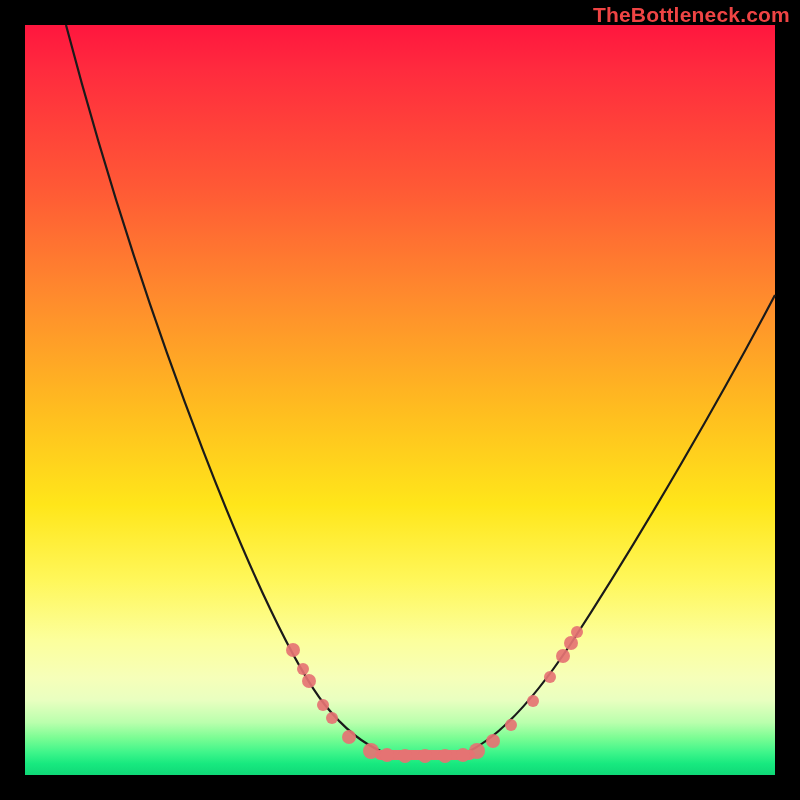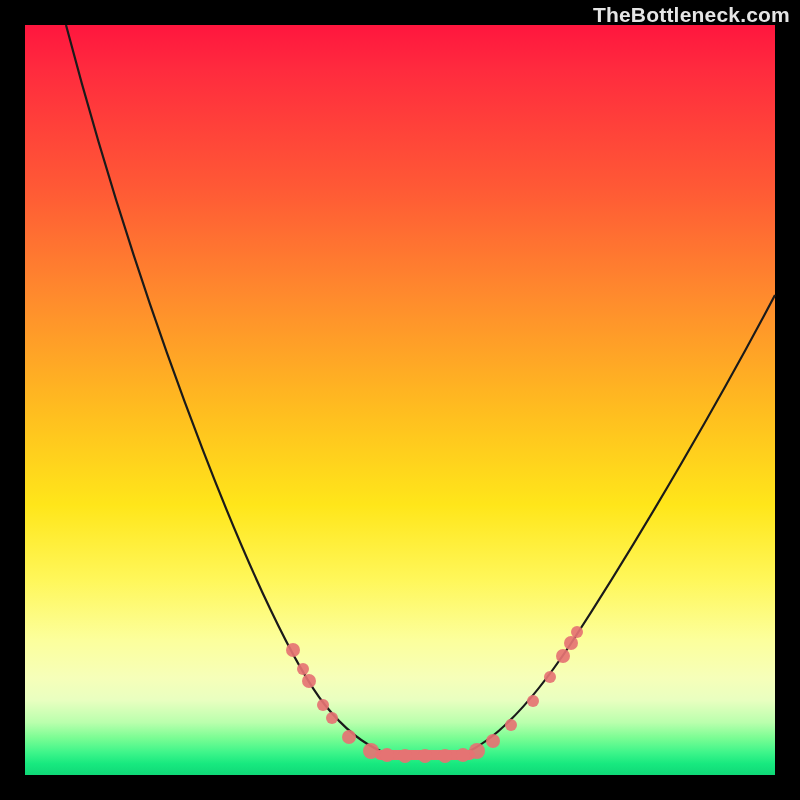--- a/index.html
+++ b/index.html
@@ -44,21 +44,21 @@
       #17e97f 98.5%,
       #0fd877 100%
     );
   }
   .attrib {
     position: absolute;
     top: 3px;
     right: 10px;
     font-size: 21px;
     font-weight: 600;
-    color: #e5e5e5;
+    color: #ef4444;
     letter-spacing: 0.2px;
     text-align: right;
   }
   svg.curve {
     position: absolute;
     left: 0;
     top: 0;
     width: 750px;
     height: 750px;
     overflow: visible;

